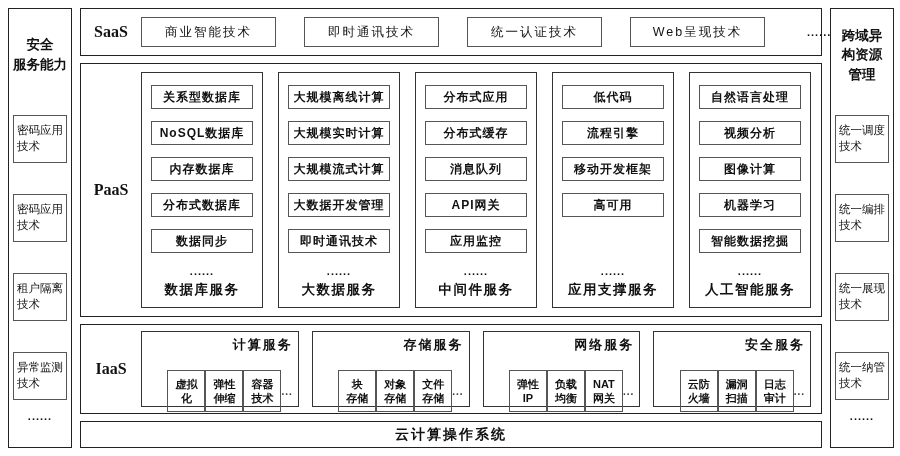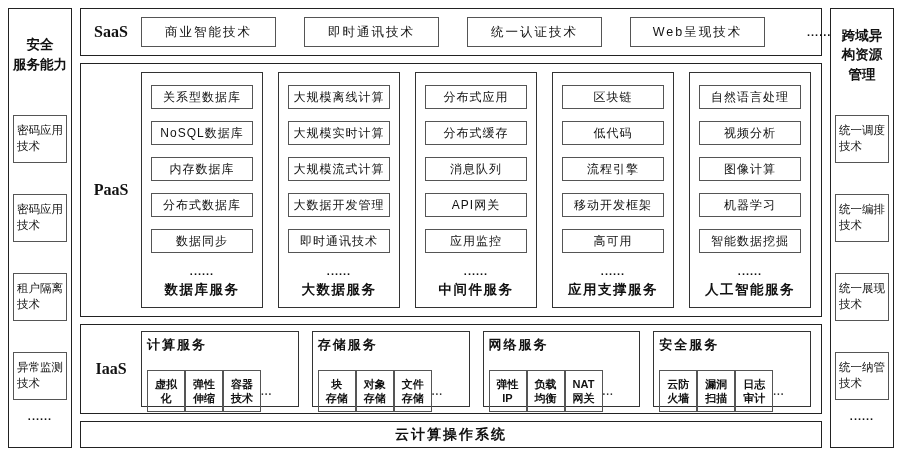--- a/index.html
+++ b/index.html
@@ -40,29 +40,29 @@
   .saas-ellipsis { margin-left: 14px; font-size: 11px; font-weight: bold; letter-spacing: 1px; }
 
   
   .row-paas { flex: 1; display: flex; align-items: stretch; padding: 8px 10px 8px 0; }
   .row-paas .layer-label { align-self: center; }
   .paas-cols { flex: 1; display: flex; gap: 15px; }
   .paas-col { flex: 1; border: 1.4px solid #333; background: #fff; display: flex; flex-direction: column; align-items: center; padding: 12px 9px 8px; }
   .paas-item {
     width: 100%; height: 24px; border: 1px solid #555; flex-shrink: 0;
     display: flex; align-items: center; justify-content: center;
-    font-size: 12px; letter-spacing: 1px; font-weight: normal; margin-bottom: 12px; white-space: nowrap;
+    font-size: 12px; letter-spacing: 1px; font-weight: bold; margin-bottom: 12px; white-space: nowrap;
   }
   .paas-ellipsis { font-size: 11px; font-weight: bold; letter-spacing: 1px; margin-bottom: 4px; margin-top: auto; }
   .paas-title { font-weight: bold; font-size: 13.5px; letter-spacing: 1.5px; white-space: nowrap; }
 
   
   .row-iaas { height: 90px; display: flex; align-items: center; padding: 6px 10px 6px 0; }
   .iaas-groups { flex: 1; display: flex; gap: 13px; height: 100%; }
-  .iaas-group { flex: 1; border: 1.4px solid #333; display: flex; flex-direction: column; align-items: flex-start; padding: 4px 5px 6px; min-width: 0; }
+  .iaas-group { flex: 1; border: 1.4px solid #333; display: flex; flex-direction: column; align-items: flex-end; padding: 4px 5px 6px; min-width: 0; }
   .iaas-title { font-weight: bold; font-size: 13px; letter-spacing: 2px; white-space: nowrap; }
   .iaas-boxes { display: flex; align-items: center; gap: 0; flex: 1; margin-top: 16px; }
   .iaas-box {
     width: 38px; height: 42px; border: 1px solid #555;
     display: flex; align-items: center; justify-content: center;
     text-align: center; font-size: 11px; line-height: 1.3; font-weight: bold; white-space: pre-line;
   }
   .iaas-ellipsis { font-size: 10px; font-weight: bold; letter-spacing: 1px; color: #333; }
 
   
@@ -133,21 +133,20 @@
           <div class="paas-item">分布式应用</div>
           <div class="paas-item">分布式缓存</div>
           <div class="paas-item">消息队列</div>
           <div class="paas-item">API网关</div>
           <div class="paas-item">应用监控</div>
           <div class="paas-ellipsis">......</div>
           <div class="paas-title">中间件服务</div>
         </div>
 
         <div class="paas-col">
-          <div class="paas-item">区块链</div>
           <div class="paas-item">低代码</div>
           <div class="paas-item">流程引擎</div>
           <div class="paas-item">移动开发框架</div>
           <div class="paas-item">高可用</div>
           <div class="paas-ellipsis">......</div>
           <div class="paas-title">应用支撑服务</div>
         </div>
 
         <div class="paas-col">
           <div class="paas-item">自然语言处理</div>

